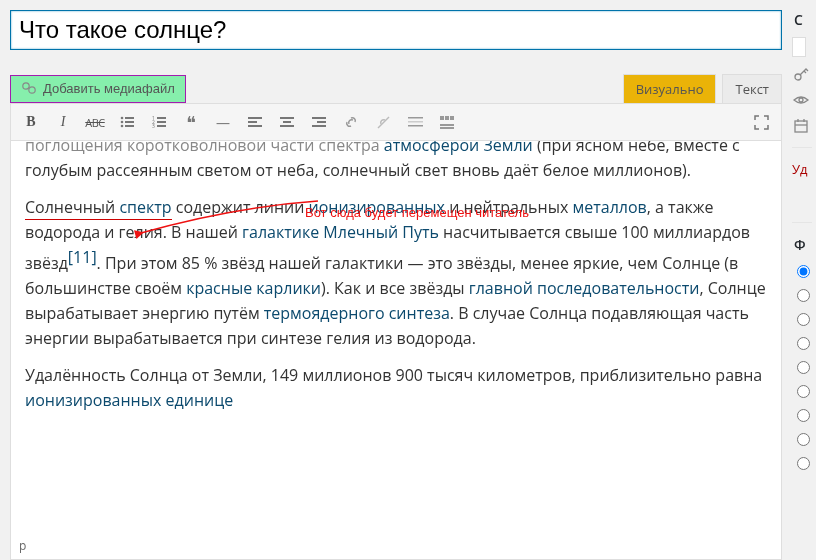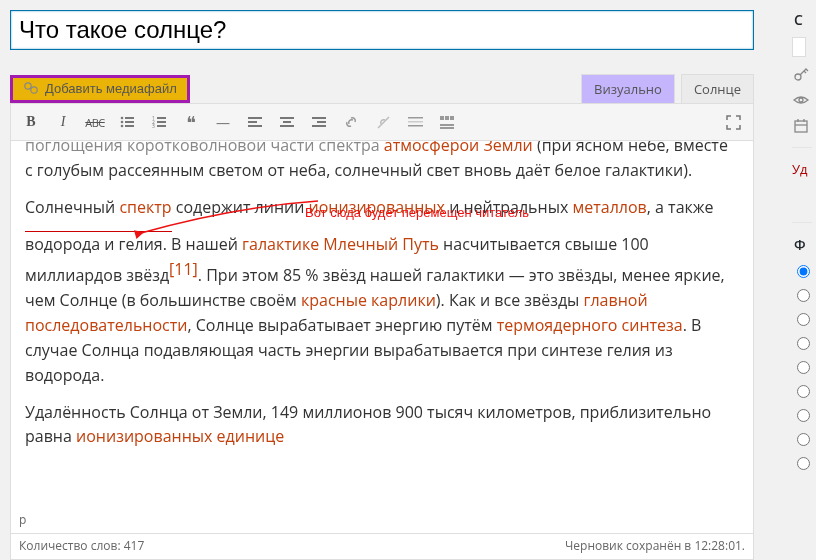--- a/index.html
+++ b/index.html
@@ -1,38 +1,38 @@
 <!DOCTYPE html>
 <html><head>
 <meta charset="utf-8">
 <style>
   html,body{margin:0;padding:0;font-family:"Open Sans","Helvetica Neue",Arial,sans-serif;background:#f1f1f1;color:#32373c;font-size:13px;}
   *{box-sizing:border-box;}
-  .wrap{display:flex;width:816px;height:560px;overflow:hidden;gap:28px;}
+  .wrap{display:flex;width:816px;height:560px;overflow:hidden;}
   .main-col{flex:1;padding:10px 10px 0 10px;display:flex;flex-direction:column;min-width:0;}
   .side-col{width:24px;padding:10px 4px 0 0;display:flex;flex-direction:column;align-items:flex-start;gap:8px;}
   .title-input{width:100%;padding:3px 8px;height:40px;font-size:24px;border:1px solid #0073aa;background:#fff;outline:none;box-shadow:0 0 2px rgba(30,140,190,.8) inset;}
   .media-row{display:flex;align-items:center;justify-content:space-between;margin-top:24px;}
-  .btn{display:inline-flex;align-items:center;gap:6px;border:3px solid #a21caf;background:#eab308;color:#555;height:28px;padding:0 10px;font-size:13px;cursor:default;text-align:center;}
+  .btn{display:inline-flex;align-items:center;gap:6px;border:1px solid #a21caf;background:#86efac;color:#555;height:28px;padding:0 10px;font-size:13px;cursor:default;text-align:center;}
   .icon{display:inline-flex;width:16px;height:16px;align-items:center;justify-content:center;}
   .tabs{display:flex;align-items:flex-end;gap:6px;}
   .tab{border:1px solid #ddd;border-bottom:none;padding:5px 12px;background:#ebebeb;color:#555;font-size:13px;cursor:default;}
-  .tab.active{background:#c4b5fd;border-color:#dedede;}
+  .tab.active{background:#eab308;border-color:#dedede;}
   .editor-box{border:1px solid #dedede;background:#fff;display:flex;flex-direction:column;flex:1;min-height:0;}
   .toolbar{display:flex;align-items:center;gap:4px;padding:4px 6px;border-bottom:1px solid #dedede;background:#f5f5f5;}
   .tbtn{width:28px;height:28px;display:flex;align-items:center;justify-content:center;color:#555;font-size:14px;}
   .tbtn.bold{font-weight:bold;font-family:Georgia,serif;}
   .tbtn.italic{font-style:italic;font-family:Georgia,serif;}
   .tbtn.abc{font-size:11px;text-decoration:line-through;letter-spacing:-0.5px;}
   .spacer{flex:1;}
   .content{position:relative;flex:1;overflow:hidden;padding:8px 14px 0 14px;font-size:16px;line-height:1.55;color:#333;}
-  .content a{color:#c2410c;text-decoration:none;text-align:center;}
+  .content a{color:#0c4a6e;text-decoration:none;text-align:center;}
   .sup{font-size:16px;vertical-align:super;color:#0073aa;}
   .p{margin:0 0 12px 0;}
-  .anchor-underline{border-bottom:1.5px solid #c00;display:inline-block;padding-bottom:12px;}
+  .anchor-underline{border-bottom:1.5px solid #c00;display:inline-block;padding-bottom:0;}
   .annotation{position:absolute;color:#e11;font-size:13px;font-family:Arial,sans-serif;}
   .arrow-svg{position:absolute;left:122px;top:56px;pointer-events:none;}
   .status-row{padding:3px 8px 5px 8px;font-size:12px;color:#666;}
   .status-row.flex{display:flex;justify-content:space-between;border-top:1px solid #dedede;background:#fff;}
   .path-p{color:#666;}
   .side-ico{width:18px;height:18px;color:#82878c;display:flex;align-items:center;justify-content:center;}
   .side-divider{width:100%;height:1px;background:#e5e5e5;margin:4px 0;}
   .red-link{color:#a00;font-size:13px;}
   .radio{width:13px;height:13px;}
   .side-initial{color:#23282d;font-size:14px;font-weight:600;padding-left:2px;}
@@ -52,21 +52,21 @@
               <g fill="none" stroke="#888" stroke-width="1.2">
                 <circle cx="5" cy="5" r="3.2"></circle>
                 <circle cx="11" cy="9" r="3.2"></circle>
               </g>
             </svg>
         </span>
         <span>Добавить медиафайл</span>
       </button>
       <div class="tabs">
         <div class="tab active">Визуально</div>
-        <div class="tab">Солнце</div>
+        <div class="tab">Текст</div>
       </div>
     </div>
 
     <div class="editor-box">
       <div class="toolbar">
         <div class="tbtn bold">B</div>
         <div class="tbtn italic">I</div>
         <div class="tbtn abc">ABC</div>
         <div class="tbtn">
             <svg width="14" height="14">
@@ -171,21 +171,21 @@
                 <path d="M14 10 V14 H10"></path>
                 <path d="M5 14 H1 V10"></path>
               </g>
             </svg>
           </div>
       </div>
 
       <div class="content">
         <div style="margin-top:-16px;">
         <p class="p">
-          <span style="color:#888;">поглощения коротковолновой части спектра </span><a>атмосферой Земли</a><span> (при ясном небе, вместе с голубым рассеянным светом от неба, солнечный свет вновь даёт белое галактики).</span>
+          <span style="color:#888;">поглощения коротковолновой части спектра </span><a>атмосферой Земли</a><span> (при ясном небе, вместе с голубым рассеянным светом от неба, солнечный свет вновь даёт белое миллионов).</span>
         </p>
         </div>
 
         <svg class="arrow-svg" width="190" height="45">
           <defs>
               <marker id="ah" markerWidth="8" markerHeight="8" refX="2" refY="3" orient="auto">
                 <path d="M6 0 L0 3 L6 6 Z" fill="#e11"></path>
               </marker>
             </defs>
           <path d="M185 4 Q 100 10 8 36" stroke="#e11" stroke-width="1.5" fill="none" marker-end="url(#ah)"></path>
@@ -196,24 +196,20 @@
           <span class="anchor-underline"><span>Солнечный </span><a>спектр</a></span><span> содержит линии </span><a>ионизированных</a><span> и нейтральных </span><a>металлов</a><span>, а также водорода и гелия. В нашей </span><a>галактике</a><span> </span><a>Млечный Путь</a><span> насчитывается свыше 100 миллиардов звёзд</span><a class="sup">[11]</a><span>. При этом 85 % звёзд нашей галактики — это звёзды, менее яркие, чем Солнце (в большинстве своём </span><a>красные карлики</a><span>). Как и все звёзды </span><a>главной последовательности</a><span>, Солнце вырабатывает энергию путём </span><a>термоядерного синтеза</a><span>. В случае Солнца подавляющая часть энергии вырабатывается при синтезе гелия из водорода.</span>
         </p>
 
         <p class="p">
           <span>Удалённость Солнца от Земли, 149 миллионов 900 тысяч километров, приблизительно равна </span><a>ионизированных единице</a>
         </p>
       </div>
 
       <div class="status-row">
         <span class="path-p">p</span>
-      </div>
-      <div class="status-row flex">
-        <span><span>Количество слов: </span><span>417</span></span>
-        <span><span>Черновик сохранён в </span><span>12:28:01.</span></span>
       </div>
     </div>
 
   </div>
 
   <div class="side-col">
     <div class="side-initial">С</div>
     <div style="width:14px;height:20px;border:1px solid #ddd;background:#fff;"></div>
     <div class="side-ico">
         <svg width="16" height="16" viewBox="0 0 16 16">

